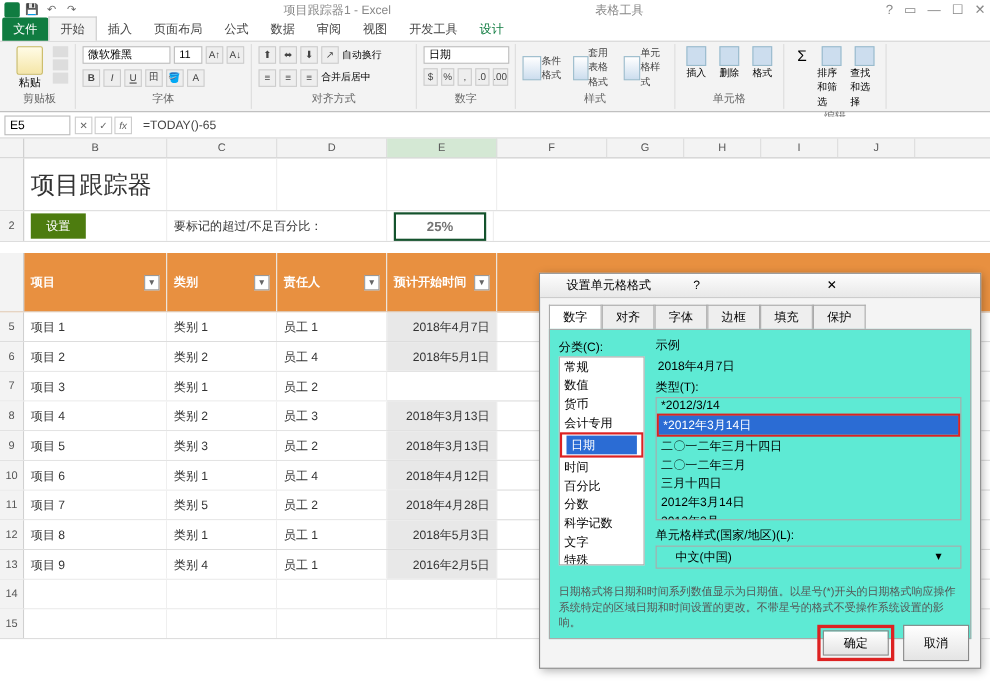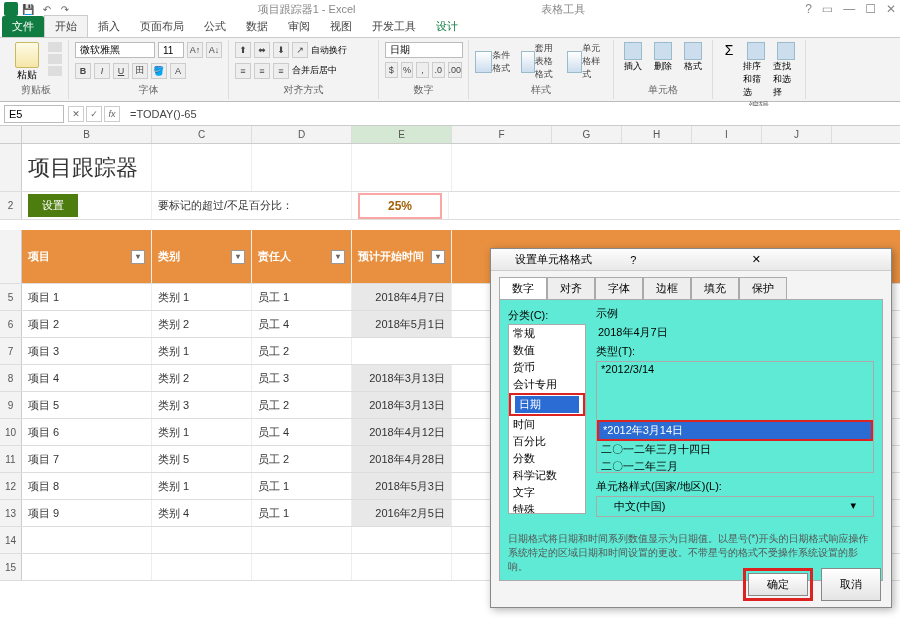--- a/index.html
+++ b/index.html
@@ -69,21 +69,21 @@
 .body-rows { }
 .row { display: flex; border-bottom: 1px solid #ddd; }
 .rowh { width: 22px; background: #f3f3f3; border-right: 1px solid #ccc; text-align: center; font-size: 10px; color: #555; display: flex; align-items: center; justify-content: center; }
 .cell { border-right: 1px solid #eee; padding: 4px 6px; font-size: 11px; color: #333; display: flex; align-items: center; }
 
 .title-row { height: 48px; }
 .title-cell { font-size: 22px; color: #333; font-weight: 400; }
 
 .settings-row { height: 28px; }
 .settings-btn { background: #4d7c0f; color: #fff; padding: 4px 14px; font-size: 11px; text-align: center; }
-.pct-box { border: 2px solid #fca5a5; padding: 4px 28px; color: #a16207; font-weight: bold; font-size: 12px; }
+.pct-box { border: 2px solid #14532d; padding: 4px 28px; color: #737373; font-weight: bold; font-size: 12px; }
 
 .hdr-row { height: 54px; background: #e89040; }
 .hdr-row .cell { color: #fff; font-weight: bold; }
 .drop-tri { width: 14px; height: 14px; background: #fff; border: 1px solid #999; display: flex; align-items: center; justify-content: center; color: #666; font-size: 8px; margin-left: auto; }
 
 .data-row { height: 27px; }
 .data-row .cell { background: #fff; }
 .data-row .cell.date { background: #e8e8e8; }
 .data-row .rowh { }
 
@@ -451,21 +451,21 @@
         <div>文字</div>
         <div>特殊</div>
       </div>
 
     <div class="right-panel">
       <div class="preview-lbl">示例</div>
       <div class="preview-val">2018年4月7日</div>
       <div>类型(T):</div>
       <div class="type-list" id="type-list">
           <div>*2012/3/14</div>
-          <span class="type-sel-wrap" style="display: block; margin-top: 44px;">
+          <span class="type-sel-wrap" style="display: block;">
             <div class="sel">*2012年3月14日</div>
           </span>
           <div>二〇一二年三月十四日</div>
           <div>二〇一二年三月</div>
           <div>三月十四日</div>
           <div>2012年3月14日</div>
           <div>2012年3月</div>
         </div>
       <div style="margin-top:6px">单元格样式(国家/地区)(L):</div>
       <div class="locale-combo">

